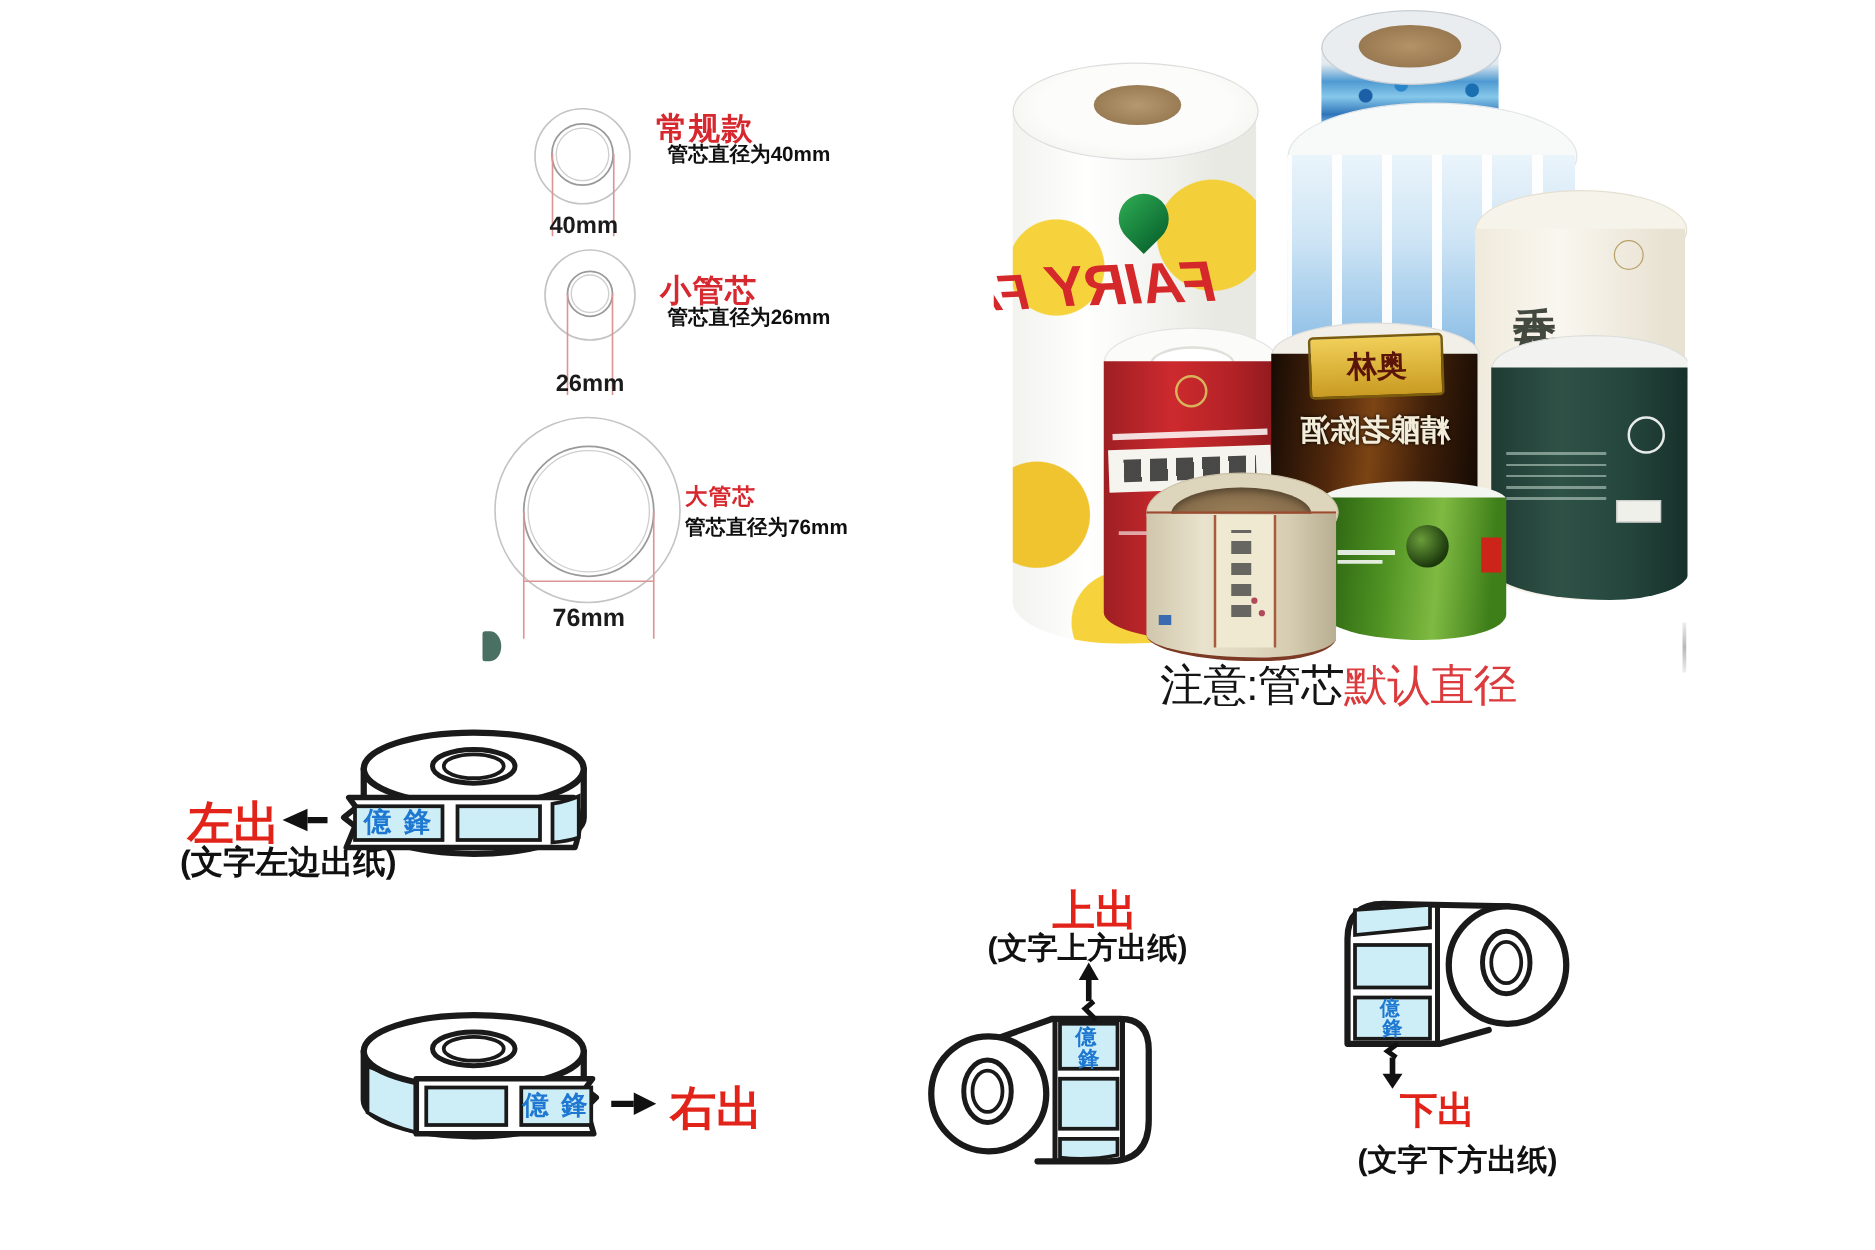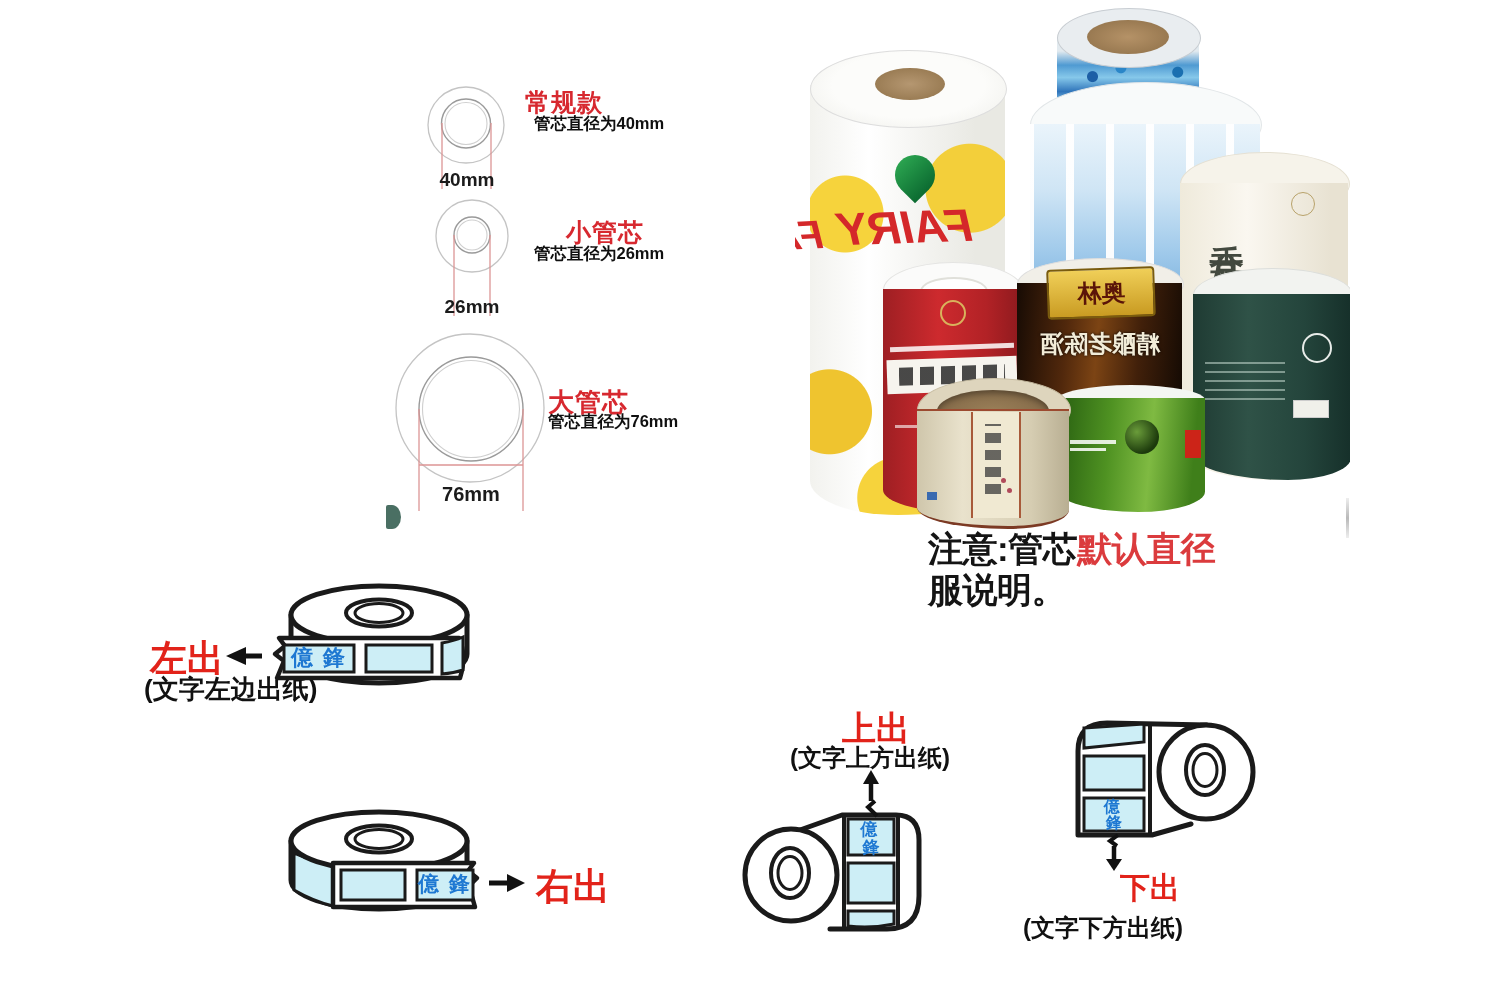--- a/index.html
+++ b/index.html
@@ -23,21 +23,21 @@
   .edge{stroke:#1a1a1a;stroke-width:4;fill:none;}
   .arrow{stroke:#111;stroke-width:5;}
   .arrow4{stroke:#111;stroke-width:4.5;fill:none;}
   .notch{stroke:#111;stroke-width:4;fill:none;}
   .brand{font:700 22px "Liberation Sans",sans-serif;fill:#1e78d2;letter-spacing:2px;}
   .brand-sm{font:700 17px "Liberation Sans",sans-serif;fill:#1e78d2;}
   .dir-title{position:absolute;color:#e2231a;font-weight:800;}
   .dir-cap{position:absolute;color:#111;font-weight:600;}
   
   #notice{position:absolute;left:928px;top:528px;width:310px;
-          font-weight:700;font-size:35px;line-height:41px;color:#141414;letter-spacing:-0.5px;}
+          font-weight:400;font-size:35px;line-height:41px;color:#141414;letter-spacing:-0.5px;}
   #notice .red{color:#db3b3d;}
   
   #photo{position:absolute;left:795px;top:0;width:555px;height:535px;overflow:hidden;}
   .mir{display:inline-block;transform:scaleX(-1);}
 </style>
 </head>
 <body>
 
 <div id="canvas">
 
@@ -55,33 +55,33 @@
     <div class="opt-desc" style="left:534px;top:113px">管芯直径为40mm</div>
 
     <svg class="abs" style="left:400px;top:196px" width="200" height="128" viewBox="0 0 200 128">
       <circle class="circ-outer" cx="72" cy="40" r="36"></circle>
       <circle class="circ-ring" cx="72" cy="39" r="18"></circle>
       <circle class="circ-ring2" cx="72" cy="39" r="15"></circle>
       <line class="dim" x1="54" y1="39" x2="54" y2="120"></line>
       <line class="dim" x1="90" y1="39" x2="90" y2="120"></line>
       <text class="mm" x="72" y="117" text-anchor="middle">26mm</text>
     </svg>
-    <div class="opt-title" style="left:566px;top:216px">小管芯</div>
+    <div class="opt-title" style="left:528px;top:216px">小管芯</div>
     <div class="opt-desc" style="left:534px;top:243px">管芯直径为26mm</div>
 
     <svg class="abs" style="left:385px;top:325px" width="230" height="190" viewBox="0 0 230 190">
       <circle class="circ-outer" cx="85" cy="83" r="74"></circle>
       <circle class="circ-ring" cx="86" cy="84" r="52"></circle>
       <circle class="circ-ring2" cx="86" cy="84" r="48.5"></circle>
       <line class="dim" x1="34" y1="84" x2="34" y2="186"></line>
       <line class="dim" x1="138" y1="84" x2="138" y2="186"></line>
       <line class="dim" x1="34" y1="140" x2="138" y2="140"></line>
       <text class="mm" x="86" y="176" text-anchor="middle" style="font-size:20px">76mm</text>
     </svg>
-    <div class="opt-title" style="left:548px;top:385px;font-size:26px">大管芯</div>
+    <div class="opt-title" style="left:548px;top:385px;font-size:18px">大管芯</div>
     <div class="opt-desc" style="left:548px;top:411px">管芯直径为76mm</div>
   </div>
 
   <div class="abs" style="left:386px;top:505px;width:15px;height:24px;background:#4a6f63;
        border-radius:2px 60% 60% 2px / 2px 50% 50% 2px"></div>
   <div class="abs" style="left:1346px;top:498px;width:3px;height:40px;
        background:linear-gradient(#eee,#b9b9b9 50%,#eee)"></div>
 
   <div id="photo">
 
@@ -201,21 +201,20 @@
          border-left:2px solid #a85a3a;border-right:2px solid #a85a3a"></div>
     <div class="abs" style="left:190px;top:424px;width:16px;height:70px;opacity:.75;
          background:repeating-linear-gradient(0deg,#3a3a3a 0 10px,rgba(0,0,0,0) 10px 17px)"></div>
     <div class="abs" style="left:206px;top:478px;width:5px;height:5px;border-radius:50%;background:#b04a5a"></div>
     <div class="abs" style="left:212px;top:488px;width:5px;height:5px;border-radius:50%;background:#b04a5a"></div>
     <div class="abs" style="left:132px;top:492px;width:10px;height:8px;background:#3a6ab0"></div>
   </div>
 
   <div id="notice">
     <div><span>注意:管芯</span><span class="red">默认直径</span></div>
-    <div>服说明。</div>
   </div>
 
   <div class="dir-title" style="left:150px;top:634px;font-size:37px">左出</div>
   <div class="dir-cap" style="left:144px;top:672px;font-size:26px">(文字左边出纸)</div>
   <svg class="abs" style="left:222px;top:570px" width="270" height="125" viewBox="0 0 270 125">
     <path class="shape" d="M69 45 L69 84 A88 29 0 0 0 245 84 L245 45"></path>
     <ellipse class="shape" cx="157" cy="45" rx="88" ry="29"></ellipse>
     <ellipse class="holeA" cx="157" cy="43" rx="33" ry="13.5"></ellipse>
     <ellipse class="holeB" cx="157" cy="43" rx="24" ry="9.5"></ellipse>
     <path class="shape4" d="M57 68 L237 68 Q245 86 238 108 L55 108 L62 91 L53 84 L63 76 Z"></path>
@@ -274,15 +273,15 @@
       <tspan x="59" y="120">鋒</tspan>
     </text>
     <circle class="shape" cx="151" cy="64" r="47"></circle>
     <ellipse class="holeA" cx="150" cy="62" rx="19" ry="25"></ellipse>
     <ellipse class="holeB" cx="150" cy="62" rx="12" ry="16.5"></ellipse>
     <polyline class="notch" points="63,127 55,133 62,138"></polyline>
     <line class="arrow4" x1="59" y1="138" x2="59" y2="152"></line>
     <polygon points="59,163 51,151 67,151" fill="#111"></polygon>
   </svg>
   <div class="dir-title" style="left:1120px;top:868px;font-size:30px">下出</div>
-  <div class="dir-cap" style="left:1023px;top:912px;font-size:24px">(文字下方出纸)</div>
+  <div class="dir-cap" style="left:1086px;top:912px;font-size:24px">(文字下方出纸)</div>
 
 </div>
 
 </body></html>

